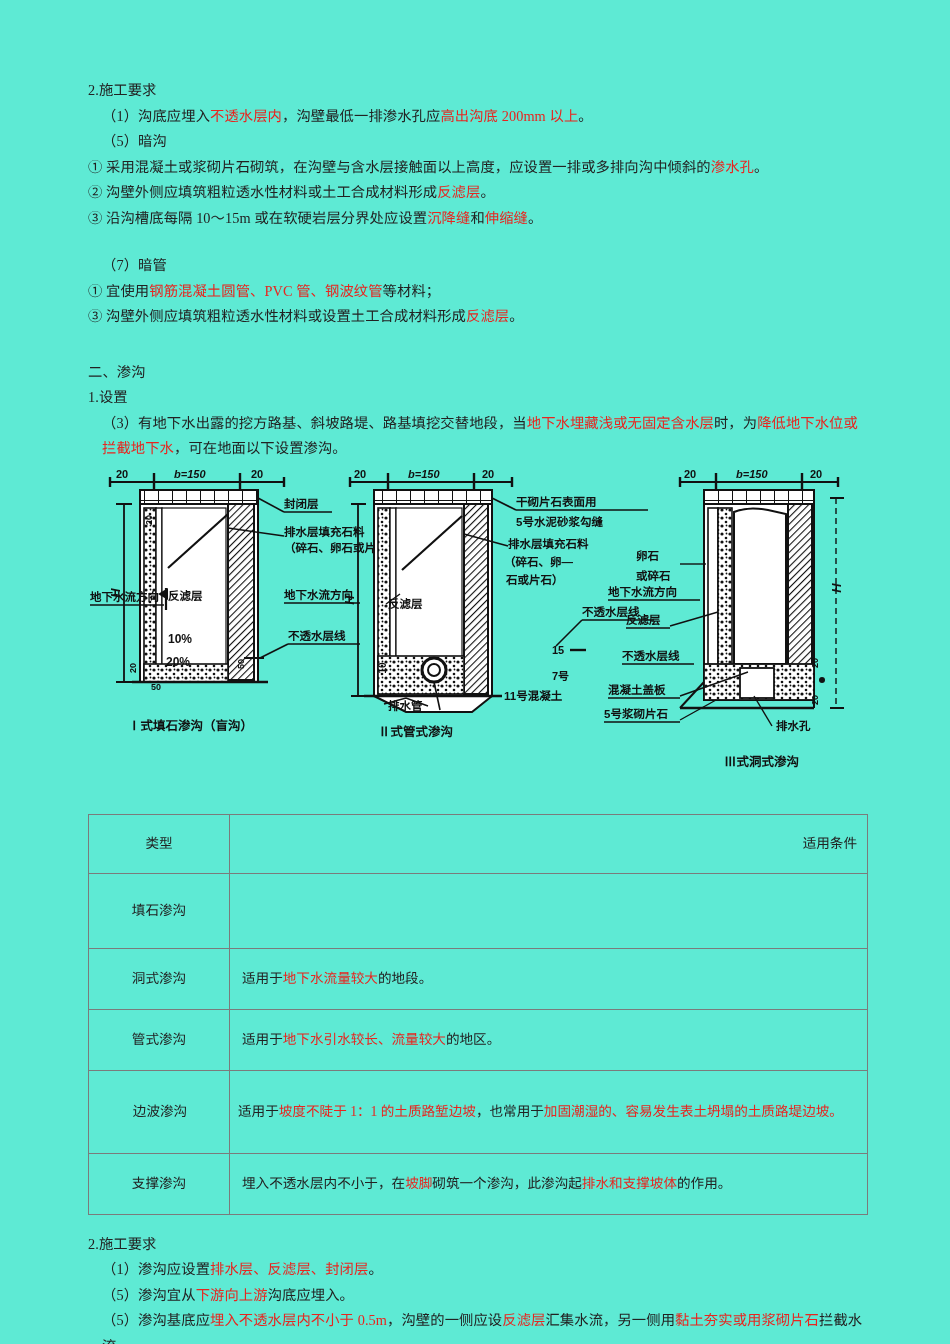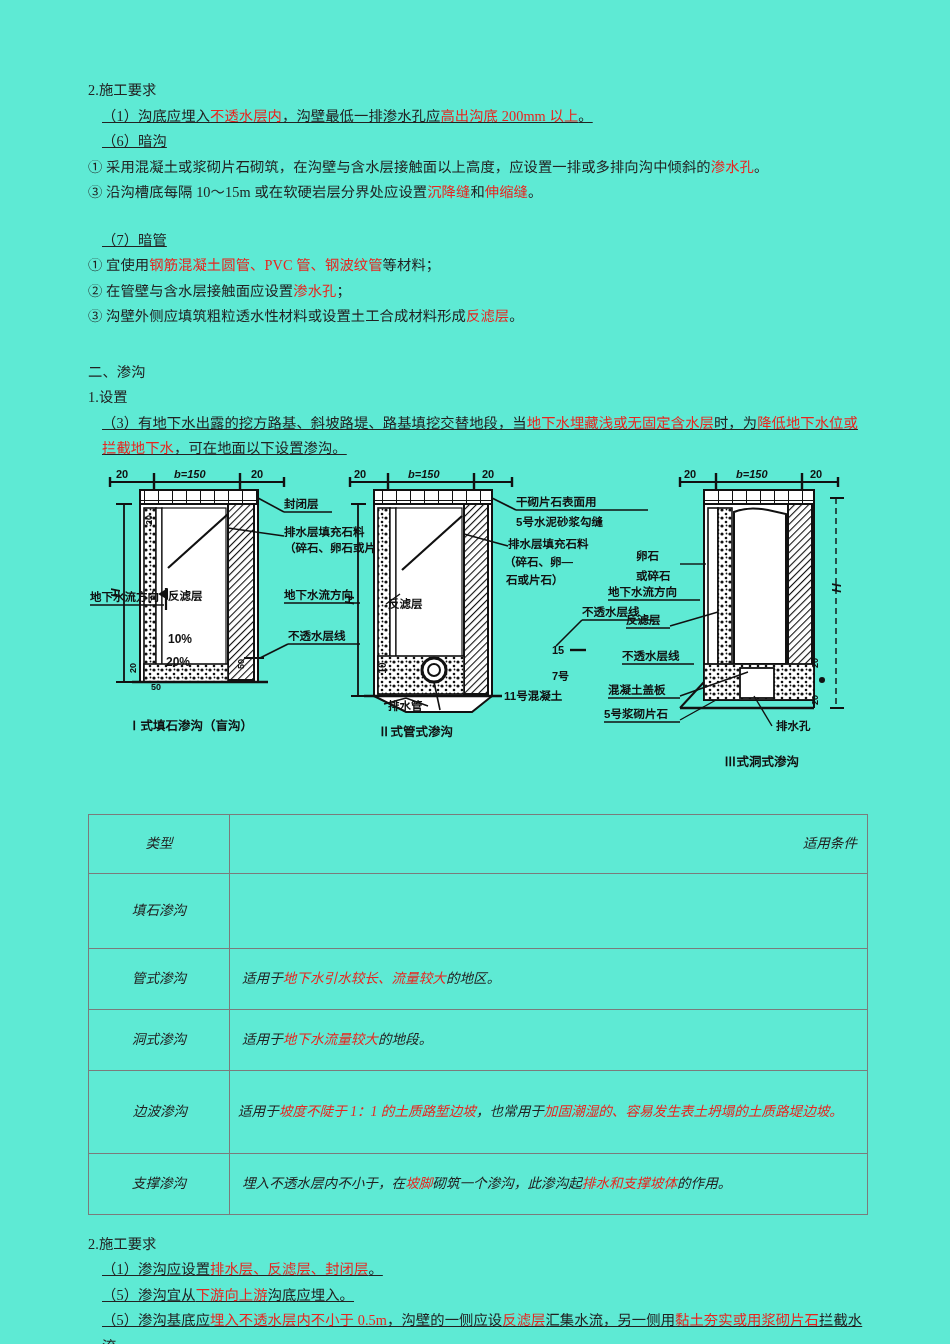--- a/index.html
+++ b/index.html
@@ -28,21 +28,21 @@
     width: 780px;
   }
   .para {
     font-size: 14.3px;
     line-height: 25.5px;
     margin: 0;
     color: #222222;
     letter-spacing: 0.1px;
     white-space: normal;
   }
-  .para.indent { text-indent: 0; padding-left: 14px; text-decoration: underline; }
+  .para.indent { text-indent: 0; padding-left: 14px; }
   .para.circle { padding-left: 0px; }
   .hl { color: #e8251f; }
   .blk { color: #222222; }
   .spacer-md { height: 22px; }
   .spacer-lg { height: 30px; }
 
   
   .figure-wrap {
     position: relative;
     width: 780px;
@@ -59,21 +59,20 @@
   .fig svg { display: block; }
 
   
   .tbl {
     border-collapse: collapse;
     width: 780px;
     margin-top: 16px;
     font-size: 13.6px;
     line-height: 23px;
     table-layout: fixed;
-    font-style: italic;
   }
   .tbl td {
     border: 1px solid #7b7b7b;
     padding: 9px 10px 9px 12px;
     vertical-align: middle;
     color: #222222;
   }
   .tbl td.c-type {
     width: 128px;
     text-align: center;
@@ -92,31 +91,31 @@
 <body>
 
 <div class="page">
   <div class="content">
 
     <div style="height:78px"></div>
 
     <div>
       <p class="para">2.施工要求</p>
       <p class="para indent"><span class="blk">（1）沟底应埋入</span><span class="hl">不透水层内</span><span class="blk">，沟壁最低一排渗水孔应</span><span class="hl">高出沟底 200mm 以上</span><span class="blk">。</span></p>
-      <p class="para indent"><span class="blk">（6）暗沟</span></p>
+      <p class="para indent"><span class="blk">（5）暗沟</span></p>
       <p class="para circle"><span class="blk">① 采用混凝土或浆砌片石砌筑，在沟壁与含水层接触面以上高度，应设置一排或多排向沟中倾斜的</span><span class="hl">渗水孔</span><span class="blk">。</span></p>
+      <p class="para circle"><span class="blk">② 沟壁外侧应填筑粗粒透水性材料或土工合成材料形成</span><span class="hl">反滤层</span><span class="blk">。</span></p>
       <p class="para circle"><span class="blk">③ 沿沟槽底每隔 10～15m 或在软硬岩层分界处应设置</span><span class="hl">沉降缝</span><span class="blk">和</span><span class="hl">伸缩缝</span><span class="blk">。</span></p>
     </div>
 
     <div class="spacer-md"></div>
 
     <div>
       <p class="para indent"><span class="blk">（7）暗管</span></p>
       <p class="para circle"><span class="blk">① 宜使用</span><span class="hl">钢筋混凝土圆管、PVC 管、钢波纹管</span><span class="blk">等材料；</span></p>
-      <p class="para circle"><span class="blk">② 在管壁与含水层接触面应设置</span><span class="hl">渗水孔</span><span class="blk">；</span></p>
       <p class="para circle"><span class="blk">③ 沟壁外侧应填筑粗粒透水性材料或设置土工合成材料形成</span><span class="hl">反滤层</span><span class="blk">。</span></p>
     </div>
 
     <div class="spacer-lg"></div>
 
     <div>
       <p class="para">二、渗沟</p>
       <p class="para">1.设置</p>
       <p class="para indent"><span class="blk">（3）有地下水出露的挖方路基、斜坡路堤、路基填挖交替地段，当</span><span class="hl">地下水埋藏浅或无固定含水层</span><span class="blk">时，为</span><span class="hl">降低地下水位或拦截地下水</span><span class="blk">，可在地面以下设置渗沟。</span></p>
     </div>
@@ -343,26 +342,26 @@
       <tbody>
         <tr class="hdr">
           <td class="c-type">类型</td>
           <td class="c-cond" style="text-align:right">适用条件</td>
         </tr>
         <tr class="r-tall">
           <td class="c-type">填石渗沟</td>
           <td class="c-cond"></td>
         </tr>
         <tr class="r-norm">
+          <td class="c-type">洞式渗沟</td>
+          <td class="c-cond"><span class="blk">适用于</span><span class="hl">地下水流量较大</span><span class="blk">的地段。</span></td>
+        </tr>
+        <tr class="r-norm">
           <td class="c-type">管式渗沟</td>
           <td class="c-cond"><span class="blk">适用于</span><span class="hl">地下水引水较长、流量较大</span><span class="blk">的地区。</span></td>
-        </tr>
-        <tr class="r-norm">
-          <td class="c-type">洞式渗沟</td>
-          <td class="c-cond"><span class="blk">适用于</span><span class="hl">地下水流量较大</span><span class="blk">的地段。</span></td>
         </tr>
         <tr class="r-double">
           <td class="c-type">边波渗沟</td>
           <td class="c-cond"><span class="blk">适用于</span><span class="hl">坡度不陡于 1：1 的土质路堑边坡</span><span class="blk">，也常用于</span><span class="hl">加固潮湿的、容易发生表土坍塌的土质路堤边坡。</span></td>
         </tr>
         <tr class="r-norm">
           <td class="c-type">支撑渗沟</td>
           <td class="c-cond"><span class="blk">埋入不透水层内不小于，在</span><span class="hl">坡脚</span><span class="blk">砌筑一个渗沟，此渗沟起</span><span class="hl">排水和支撑坡体</span><span class="blk">的作用。</span></td>
         </tr>
       </tbody>

